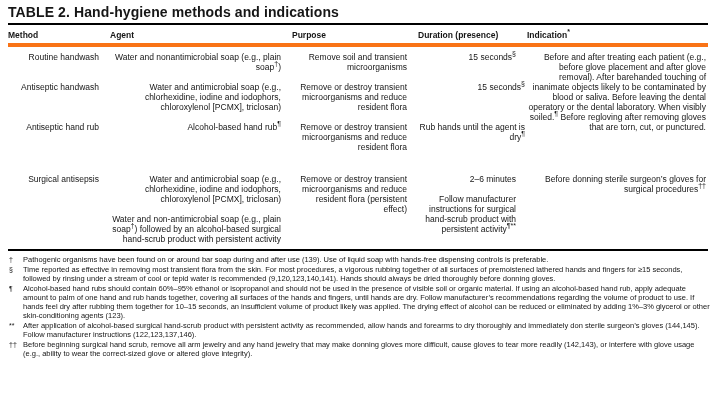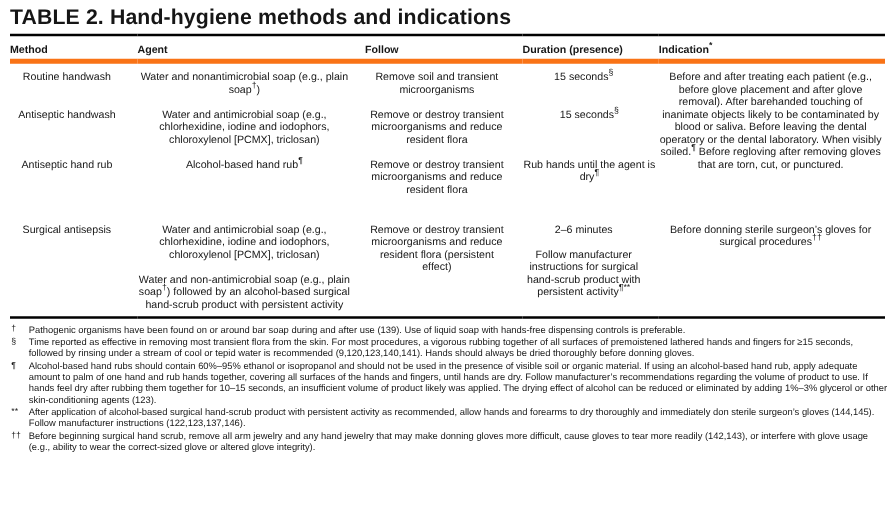--- a/index.html
+++ b/index.html
@@ -5,39 +5,39 @@
   html, body { margin: 0; padding: 0; background: #ffffff; }
   body {
     width: 714px; height: 408px; overflow: hidden;
     font-family: "Liberation Sans", "DejaVu Sans", sans-serif;
     color: #161616;
     -webkit-font-smoothing: antialiased;
   }
   .page { padding: 3px 6px 0 8px; }
 
   .table-title {
-    font-size: 17px; font-weight: bold;
+    font-size: 14px; font-weight: bold;
     margin: 1px 0 3px 0; letter-spacing: 0.1px;
   }
 
   table.methods {
     border-collapse: collapse; table-layout: fixed;
     width: 700px;
     border-top: 2px solid #000;
     border-bottom: 2px solid #000;
   }
   table.methods th {
     font-size: 8.5px; font-weight: bold; text-align: left;
     vertical-align: bottom; padding: 5px 8px 3px 0;
     border-bottom: 4px solid #f97316;
     line-height: 10px;
   }
   table.methods td {
     font-size: 8.5px; line-height: 10px;
-    vertical-align: top; text-align: center;
+    vertical-align: top; text-align: right;
     padding: 0 11px 10px 0;
   }
   table.methods td:last-child, table.methods th:last-child { padding-right: 2px; }
   tbody tr:first-child td { padding-top: 5px; }
   tr.row-handrub td { padding-bottom: 22px; }
   tr.row-surgical td { padding-bottom: 5px; }
   .para2 { margin-top: 10px; }
   .sup { font-size: 7px; vertical-align: super; line-height: 0; }
 
   .footnotes { margin-top: 4px; width: 702px; }
@@ -58,21 +58,21 @@
       <col style="width:102px">
         <col style="width:182px">
         <col style="width:126px">
         <col style="width:109px">
         <col style="width:181px">
     </colgroup>
     <thead>
       <tr>
         <th><span>Method</span></th>
         <th><span>Agent</span></th>
-        <th><span>Follow</span></th>
+        <th><span>Purpose</span></th>
         <th><span>Duration (presence)</span></th>
         <th><span>Indication</span><span class="sup">*</span></th>
       </tr>
     </thead>
     <tbody>
       <tr class="row-routine">
         <td>Routine handwash</td>
         <td><span>Water and nonantimicrobial soap (e.g., plain soap</span><span class="sup">†</span><span>)</span></td>
         <td>Remove soil and transient microorganisms</td>
         <td><span>15 seconds</span><span class="sup">§</span></td>

